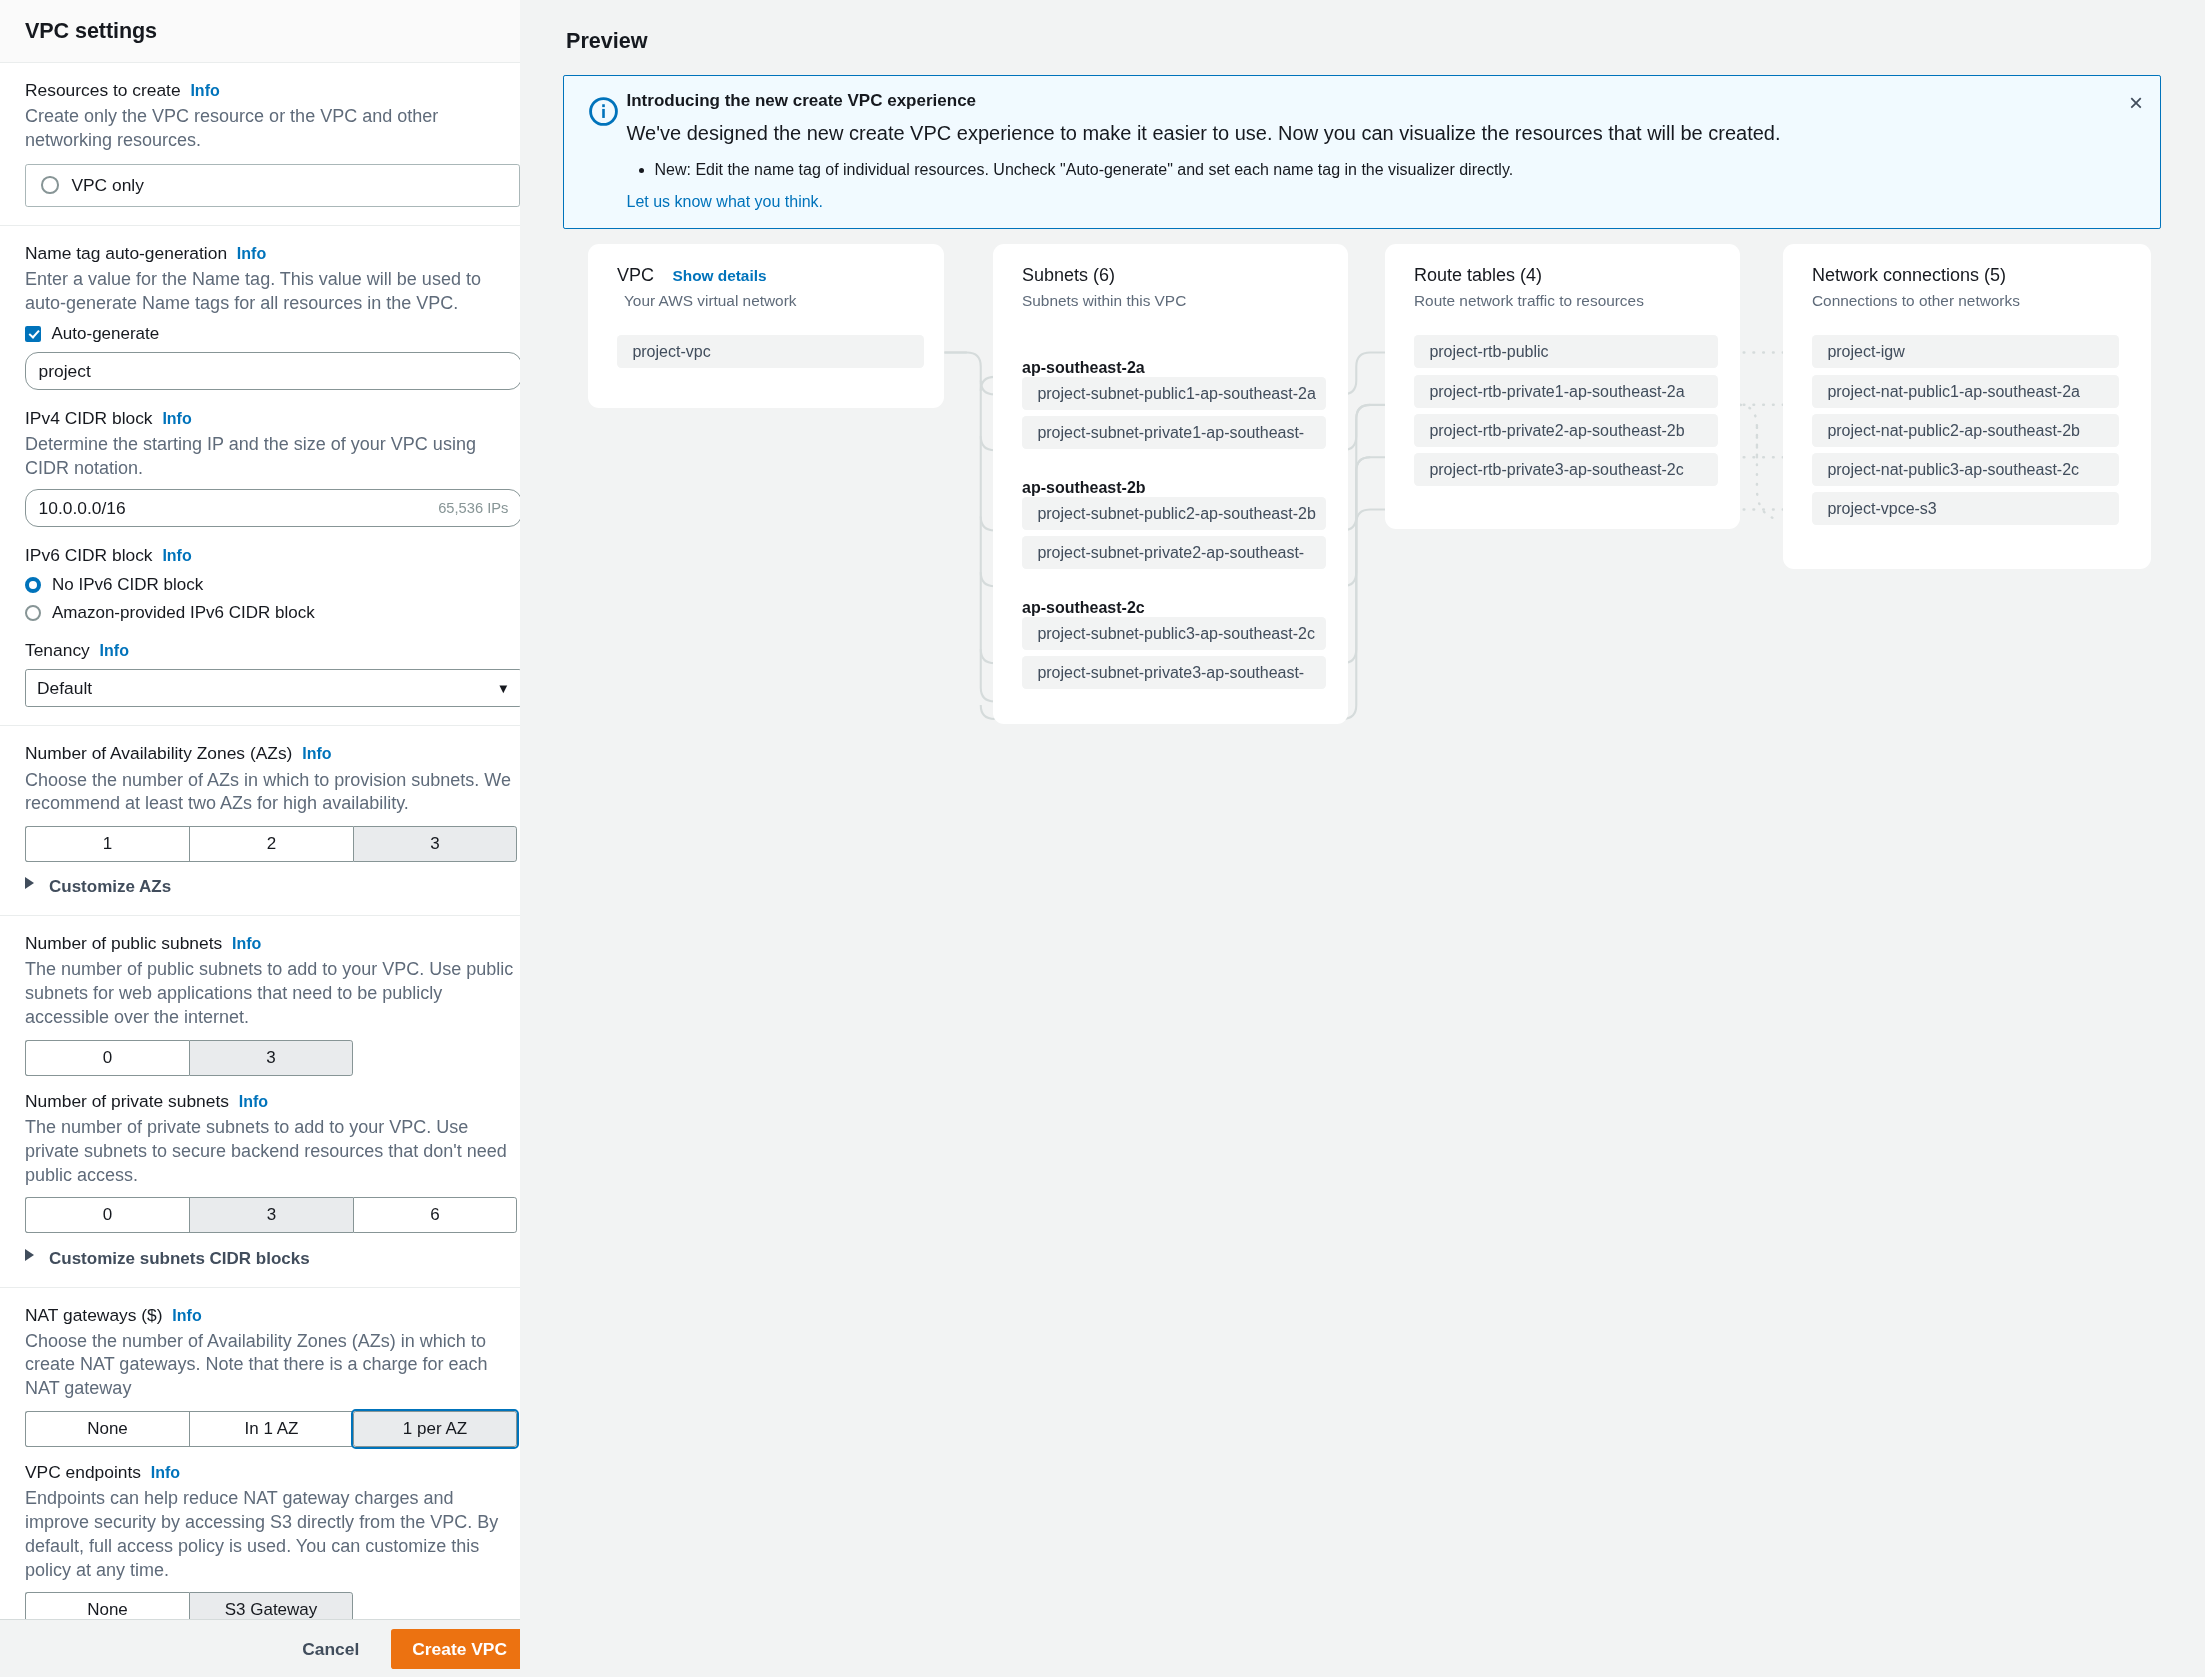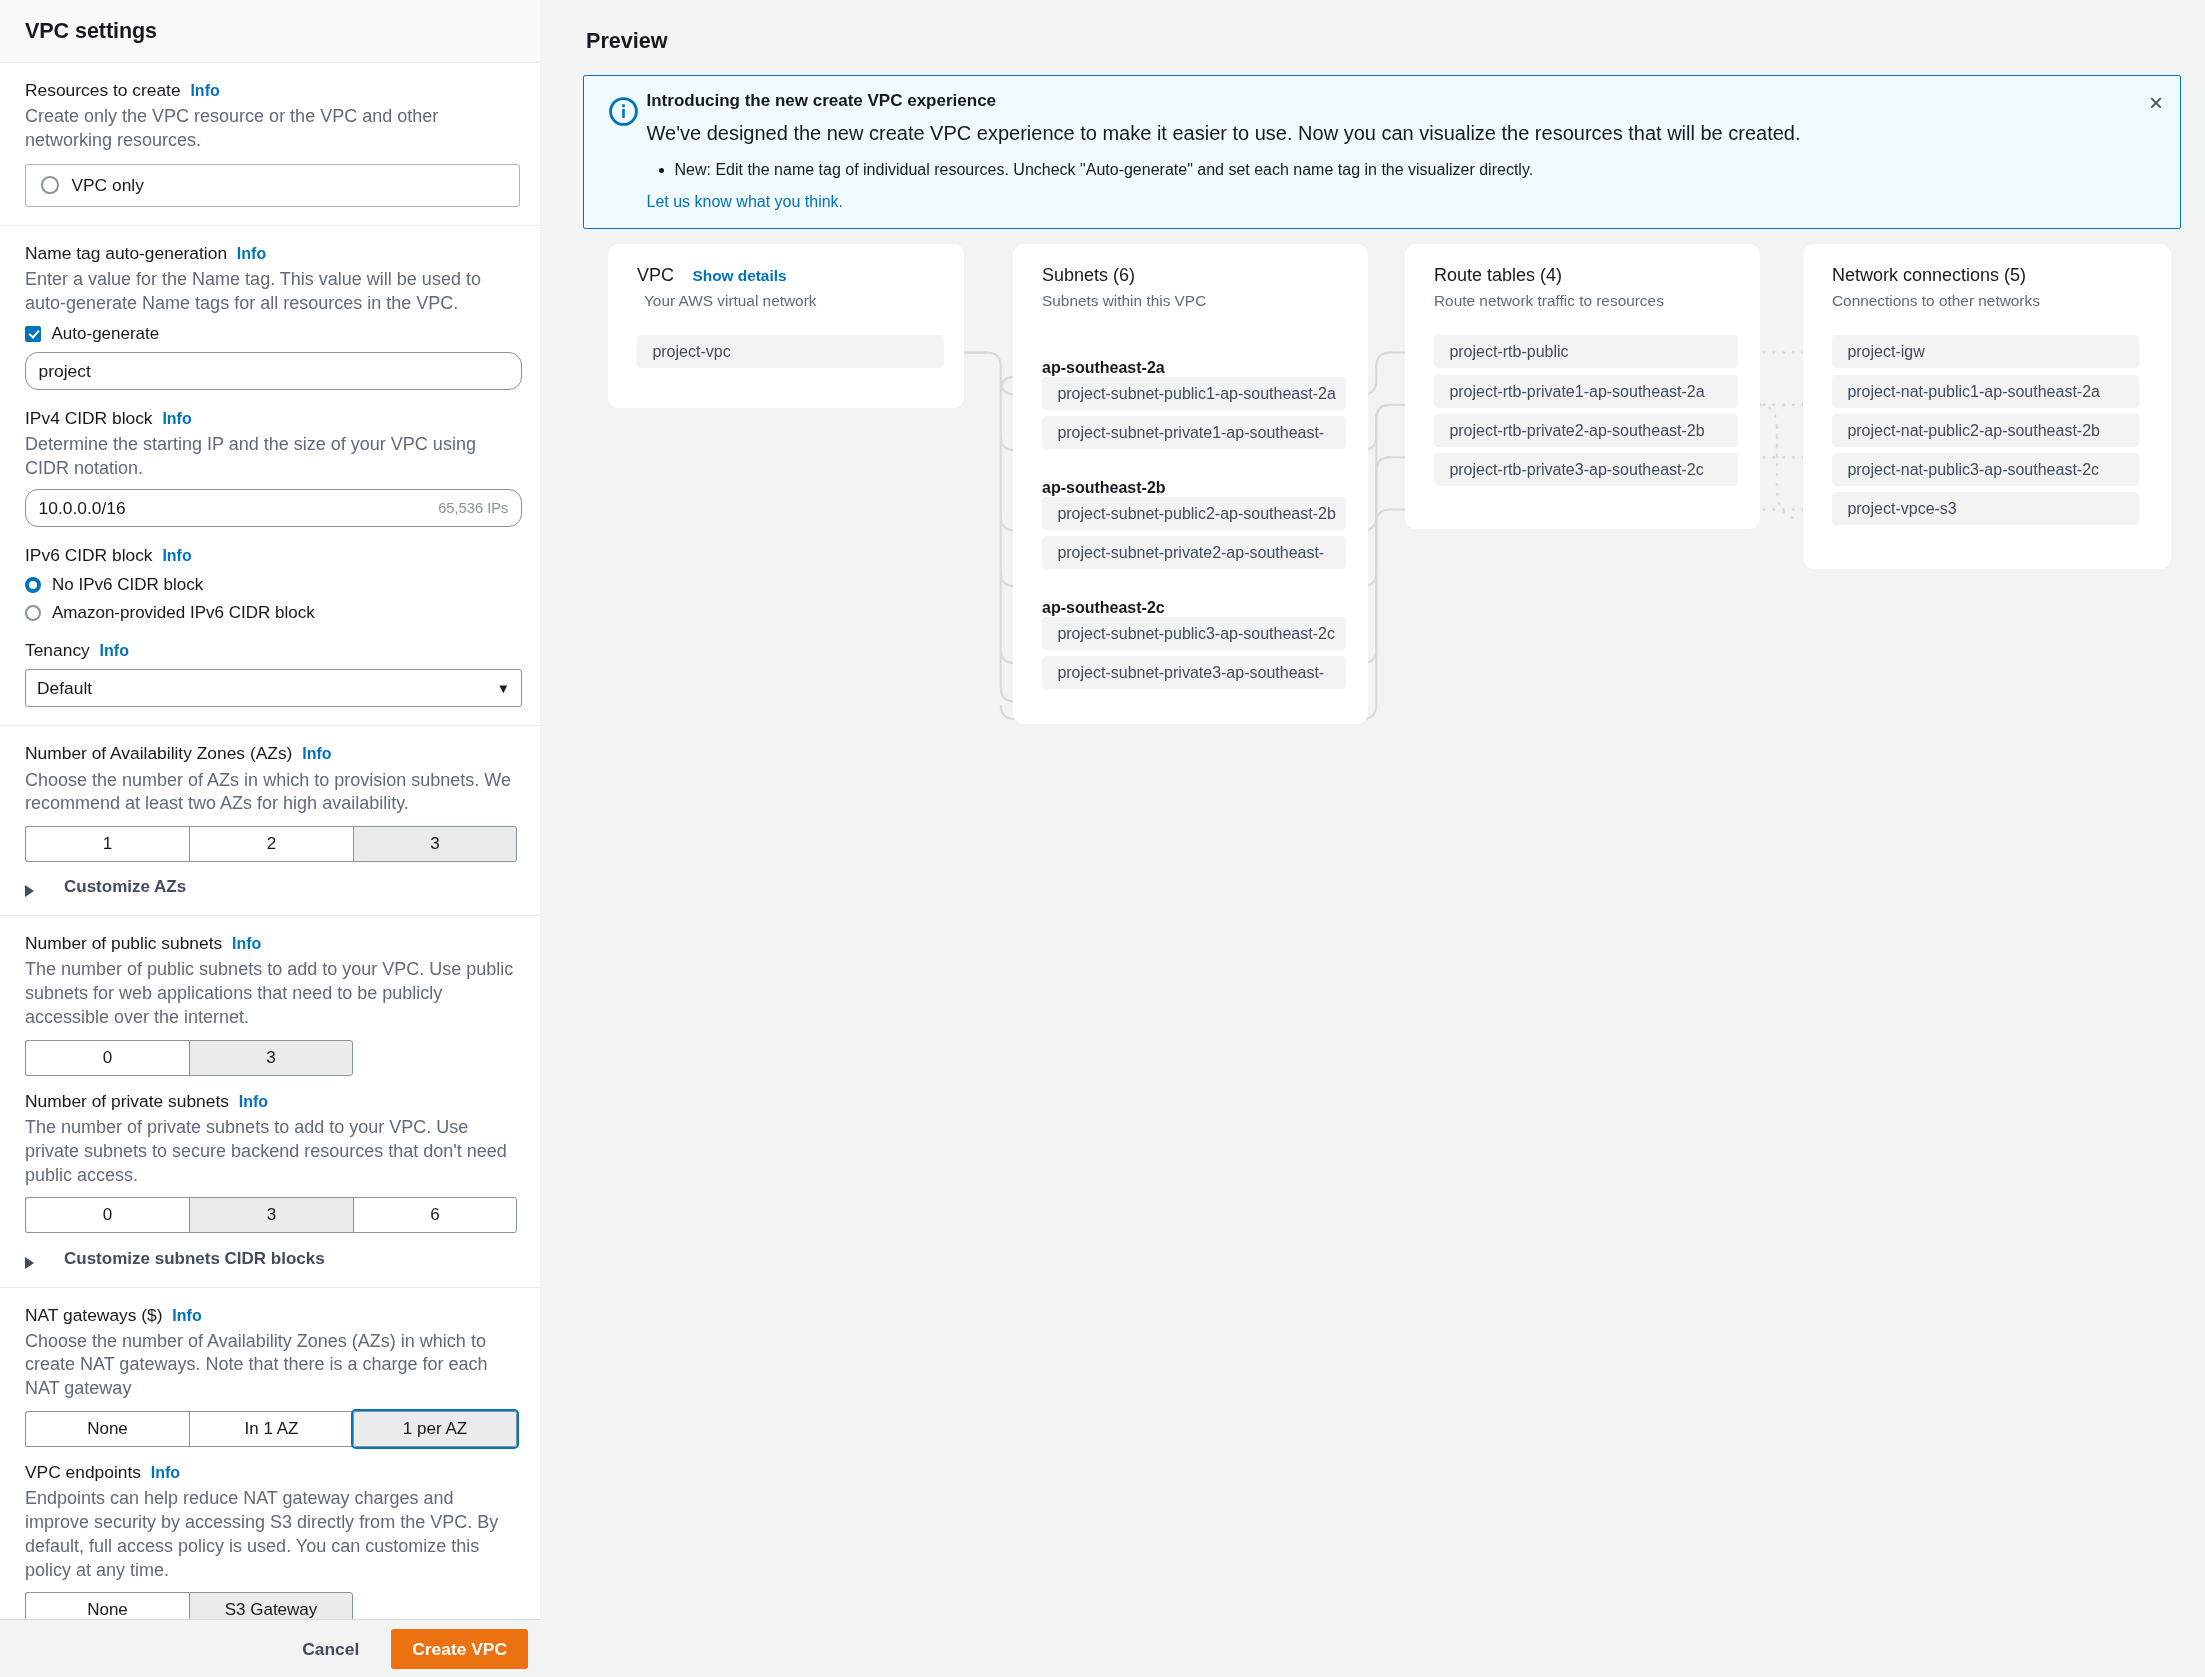--- a/index.html
+++ b/index.html
@@ -89,39 +89,39 @@
   }
   .seg .opt:first-child { border-radius: 2.8px 0 0 2.8px; }
   .seg .opt:last-child { border-right-width: 1.4px; border-radius: 0 2.8px 2.8px 0; }
   .seg .opt.sel { background: #e9ebed; }
   .seg .opt.focus {
     outline: 2.8px solid #0073bb; outline-offset: -0.7px; border-radius: 2.8px;
     position: relative; z-index: 2;
   }
 
   
-  .expand { display: flex; align-items: flex-end; gap: 30px; margin-top: 15.4px; cursor: pointer; }
+  .expand { display: flex; align-items: flex-start; gap: 15px; margin-top: 15.4px; cursor: pointer; }
   .expand .tri { width:0;height:0;border-left:9px solid #414d5c;border-top:6.3px solid transparent;border-bottom:6.3px solid transparent; }
   .expand .txt { font-size: 17px; font-weight: bold; color: #414d5c; }
 
   
   #panel-footer {
     height: 59px; background: #f2f3f3; border-top: 1.4px solid #d5dbdb;
     display: flex; align-items: center; justify-content: flex-end;
     gap: 21px; padding-right: 17px;
   }
   #cancel-btn { font-size: 17.4px; font-weight: bold; color: #414d5c; cursor: pointer; padding: 7px 11px; }
   #create-btn {
     background: #ec7211; color: #fff; font-size: 17.4px; font-weight: bold;
     border: none; border-radius: 2.8px; padding: 9.8px 21px; cursor: pointer;
     font-family: "Liberation Sans", sans-serif;
   }
 
   
-  #preview { position: absolute; left: 540px; top: 0; width: 1660px; height: 1678px; background: #f2f3f3; }
+  #preview { position: absolute; left: 520px; top: 0; width: 1660px; height: 1678px; background: #f2f3f3; }
   #preview-title { position: absolute; left: 46px; top: 28px; font-size: 21.6px; font-weight: bold; color: #16191f; }
 
   #banner {
     position: absolute; left: 43px; top: 75px; width: 1598px; min-height: 105px;
     background: #f1faff; border: 1.4px solid #0073bb; border-radius: 2.1px;
     padding: 15.4px 19.5px 17px 19.5px;
   }
   #banner-icon { position: absolute; left: 24px; top: 19.5px; width: 31px; height: 31px; }
   #banner-content { margin-left: 43px; margin-right: 49px; }
   #banner-title { font-size: 17px; font-weight: bold; color: #16191f; }

